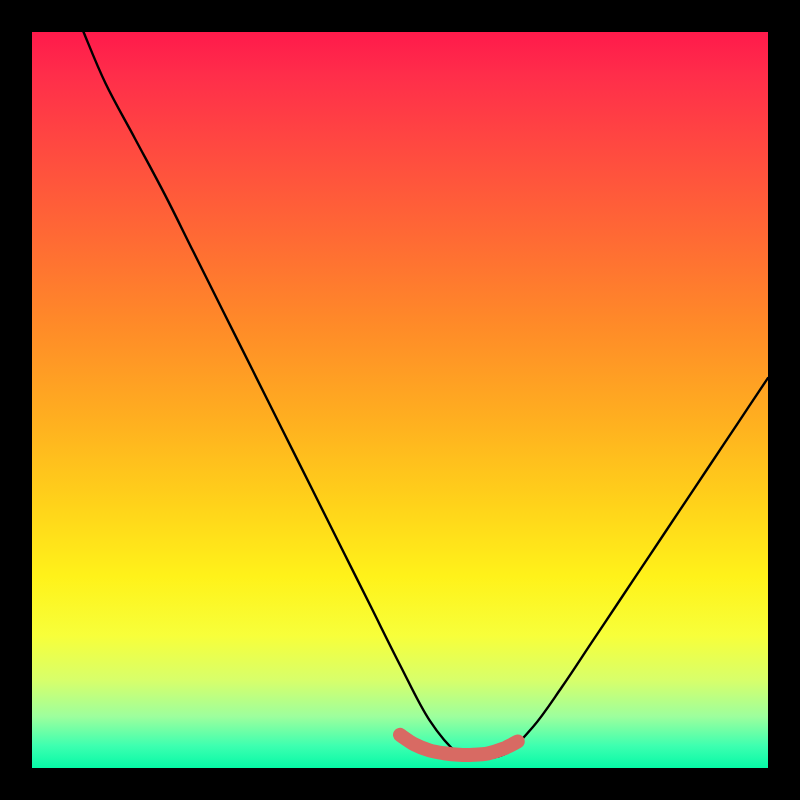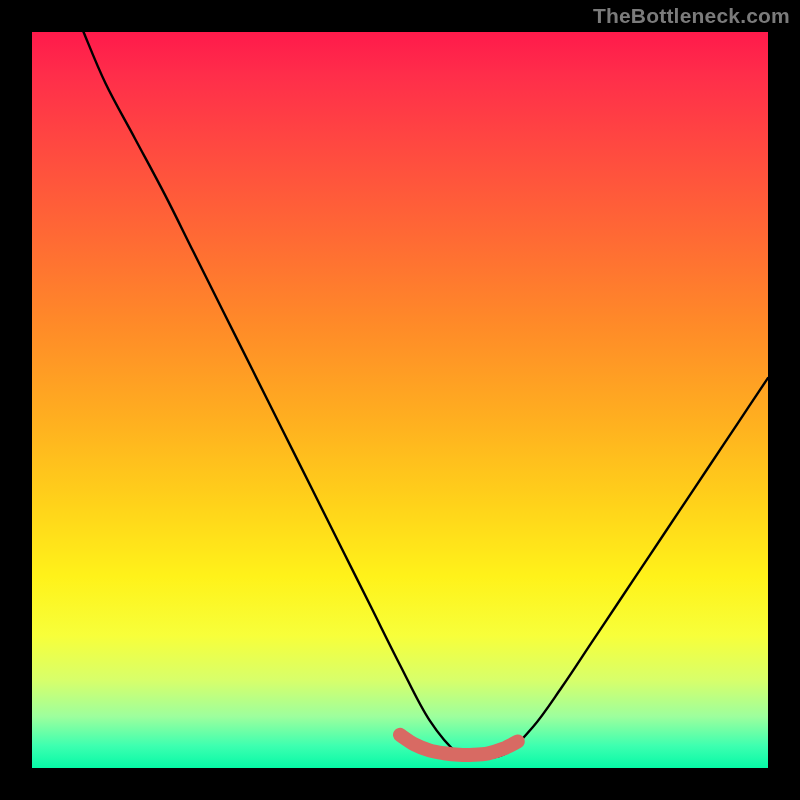--- a/index.html
+++ b/index.html
@@ -63,21 +63,20 @@
     font-weight: 600;
     letter-spacing: 0.2px;
     user-select: none;
   }
 </style>
 </head>
 <body>
 
 <div class="frame">
 
-  <div class="watermark">TheBottleneck.com</div>
 
   <div class="plot-area">
     <div class="gradient"></div>
 
     <svg class="overlay-svg" viewBox="0 0 736 736" preserveAspectRatio="none">
       <path d="M 51.52 0.00 C 55.49 9.27, 64.33 32.31, 73.60 51.52 C 82.87 70.73, 92.44 86.85, 103.04 106.72 C 113.64 126.59, 121.88 141.39, 132.48 161.92 C 143.08 182.45, 151.32 199.60, 161.92 220.80 C 172.52 242.00, 180.76 258.48, 191.36 279.68 C 201.96 300.88, 210.20 317.36, 220.80 338.56 C 231.40 359.76, 239.64 376.24, 250.24 397.44 C 260.84 418.64, 269.08 435.12, 279.68 456.32 C 290.28 477.52, 298.52 494.00, 309.12 515.20 C 319.72 536.40, 327.96 552.88, 338.56 574.08 C 349.16 595.28, 357.40 612.43, 368.00 632.96 C 378.60 653.49, 386.84 672.00, 397.44 688.16 C 408.04 704.32, 418.93 716.13, 426.88 722.75 C 434.83 729.38, 433.65 724.96, 441.60 724.96 C 449.55 724.96, 460.44 728.05, 471.04 722.75 C 481.64 717.45, 489.88 707.71, 500.48 695.52 C 511.08 683.33, 519.32 670.28, 529.92 655.04 C 540.52 639.80, 548.76 626.78, 559.36 610.88 C 569.96 594.98, 578.20 582.62, 588.80 566.72 C 599.40 550.82, 607.64 538.46, 618.24 522.56 C 628.84 506.66, 637.08 494.30, 647.68 478.40 C 658.28 462.50, 666.52 450.14, 677.12 434.24 C 687.72 418.34, 695.96 405.98, 706.56 390.08 C 717.16 374.18, 730.70 353.87, 736.00 345.92" fill="none" stroke="#000" stroke-width="2.4" stroke-linecap="round" stroke-linejoin="round" id="curve-path"></path>
       <path d="M 368.00 702.88 C 370.65 704.60, 377.42 709.67, 382.72 712.45 C 388.02 715.23, 392.14 716.75, 397.44 718.34 C 402.74 719.93, 406.86 720.49, 412.16 721.28 C 417.46 722.07, 421.58 722.49, 426.88 722.75 C 432.18 723.02, 436.30 723.02, 441.60 722.75 C 446.90 722.49, 451.02 722.34, 456.32 721.28 C 461.62 720.22, 465.74 718.98, 471.04 716.86 C 476.34 714.74, 483.11 710.83, 485.76 709.50" fill="none" stroke="#d86a63" stroke-width="14" stroke-linecap="round" stroke-linejoin="round" id="highlight-path"></path>
     </svg>
   </div>
 </div>

